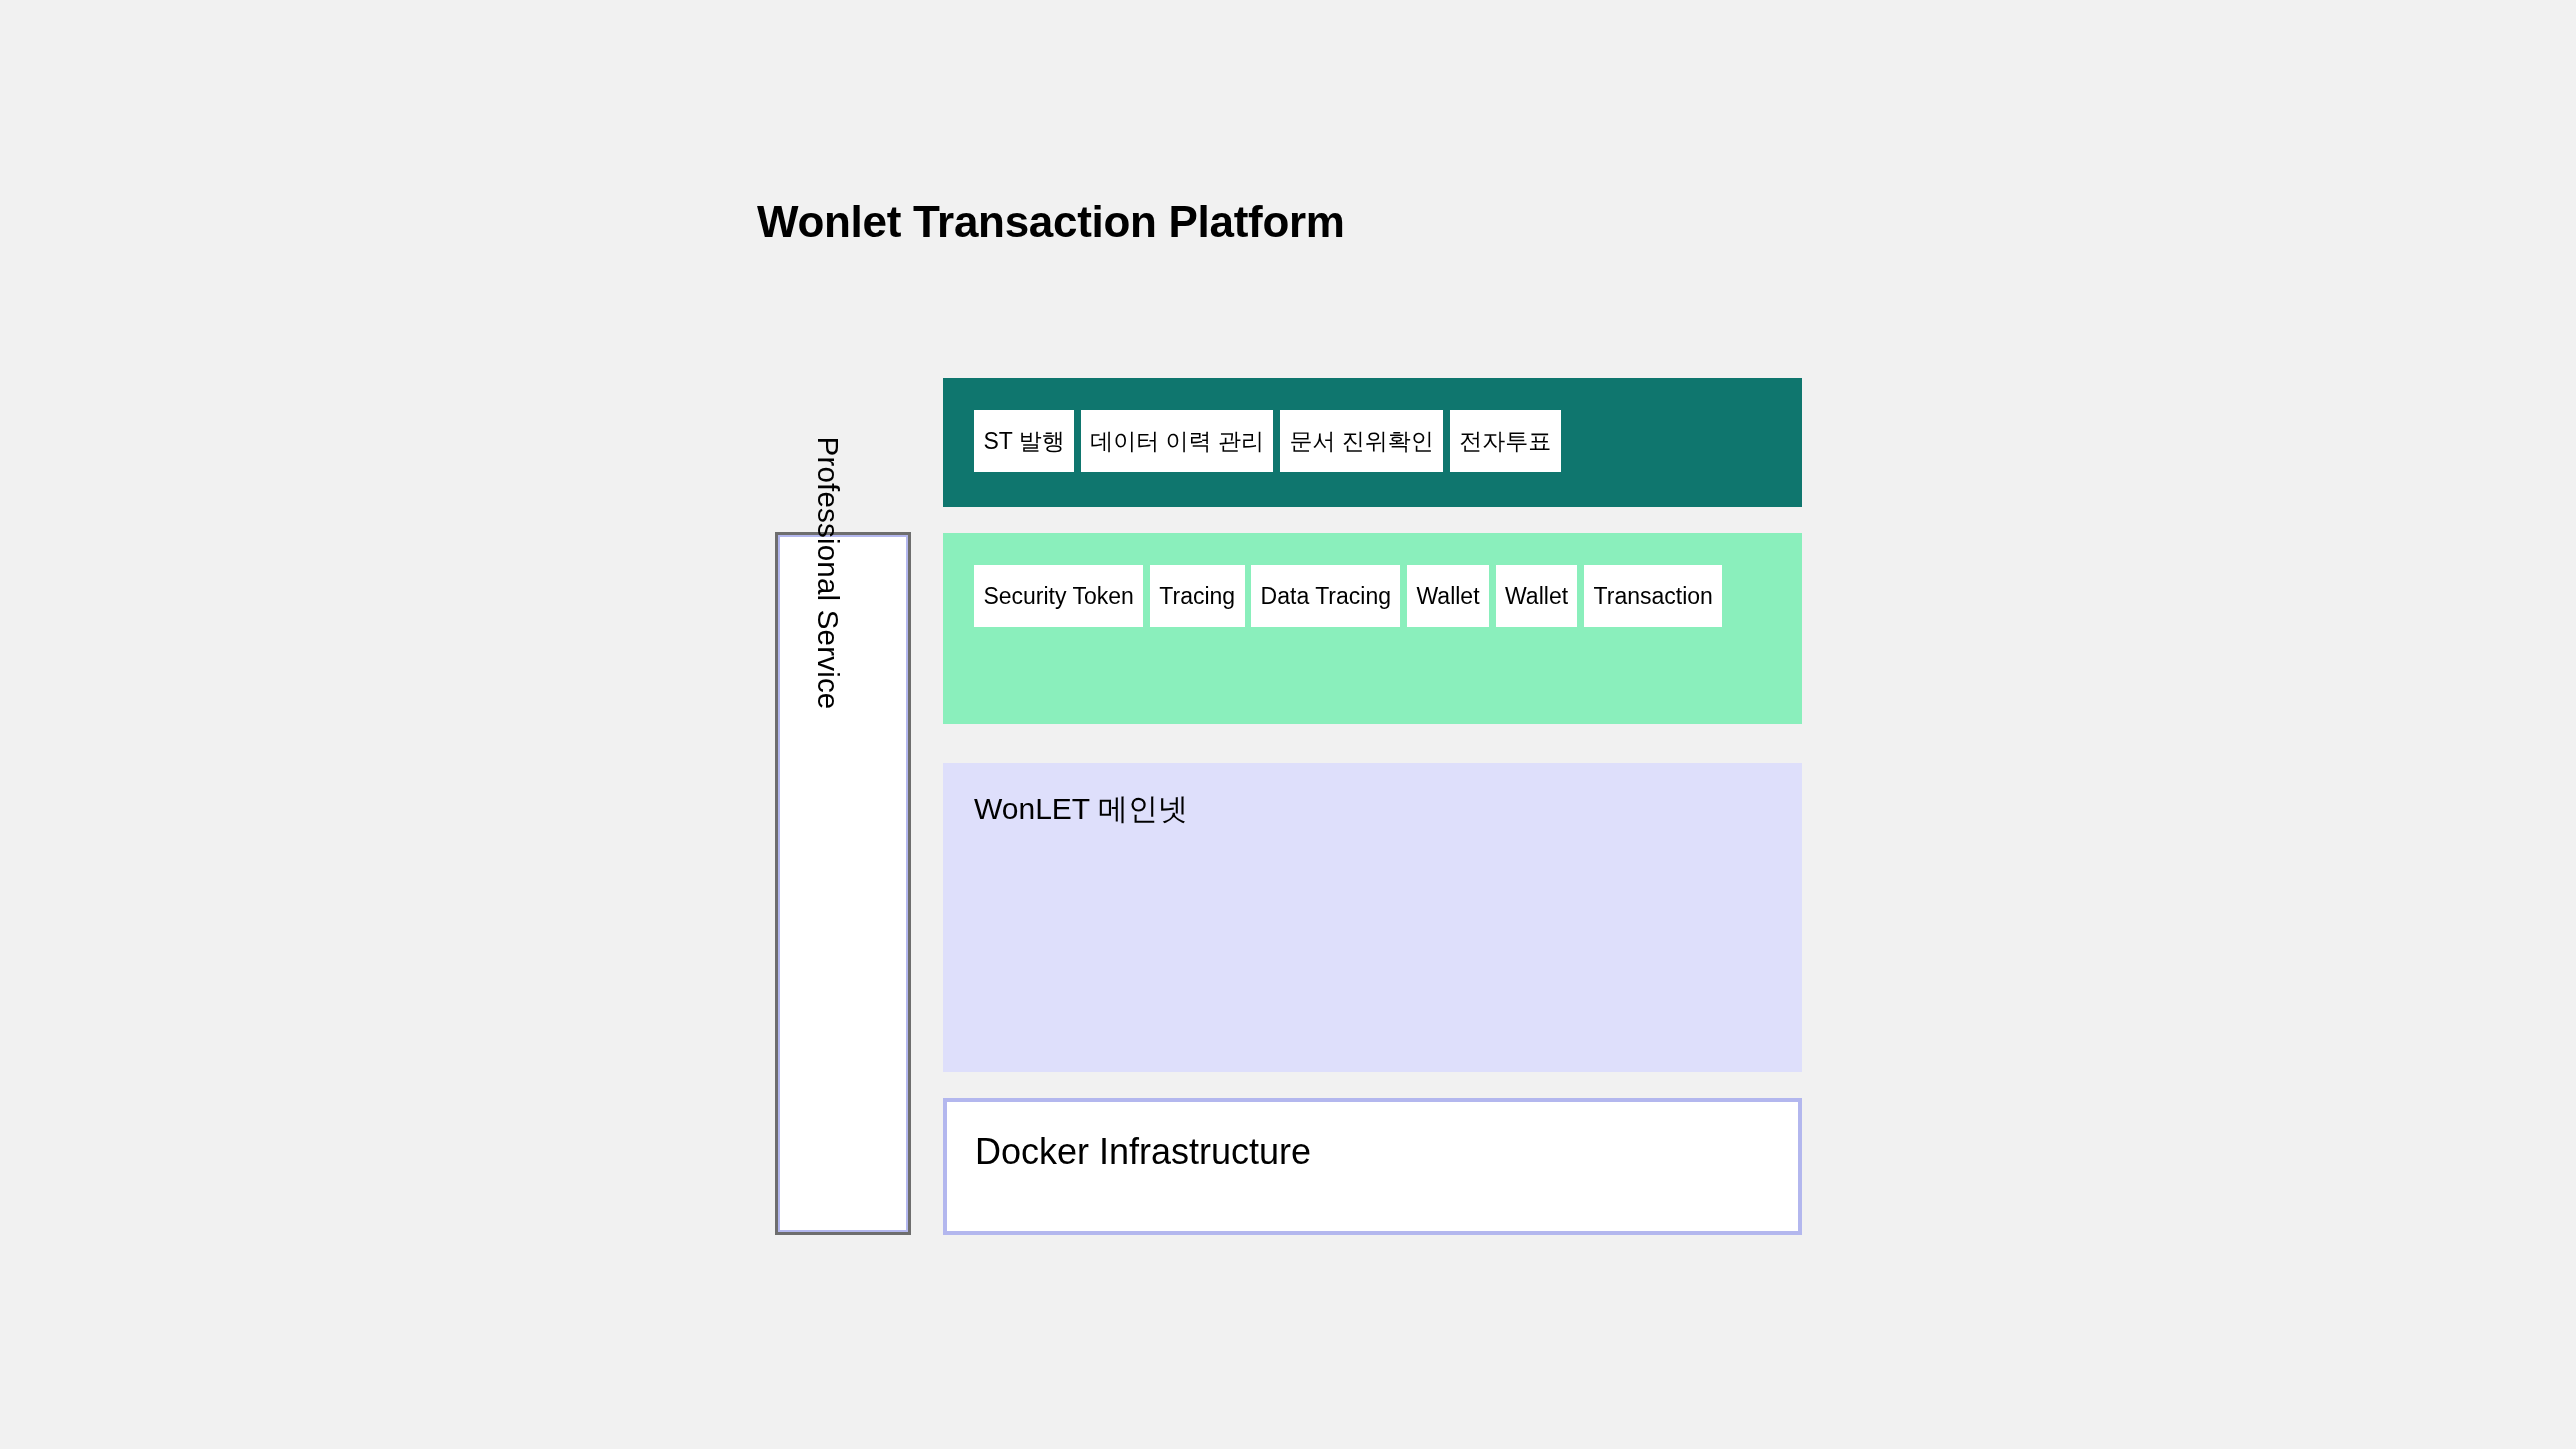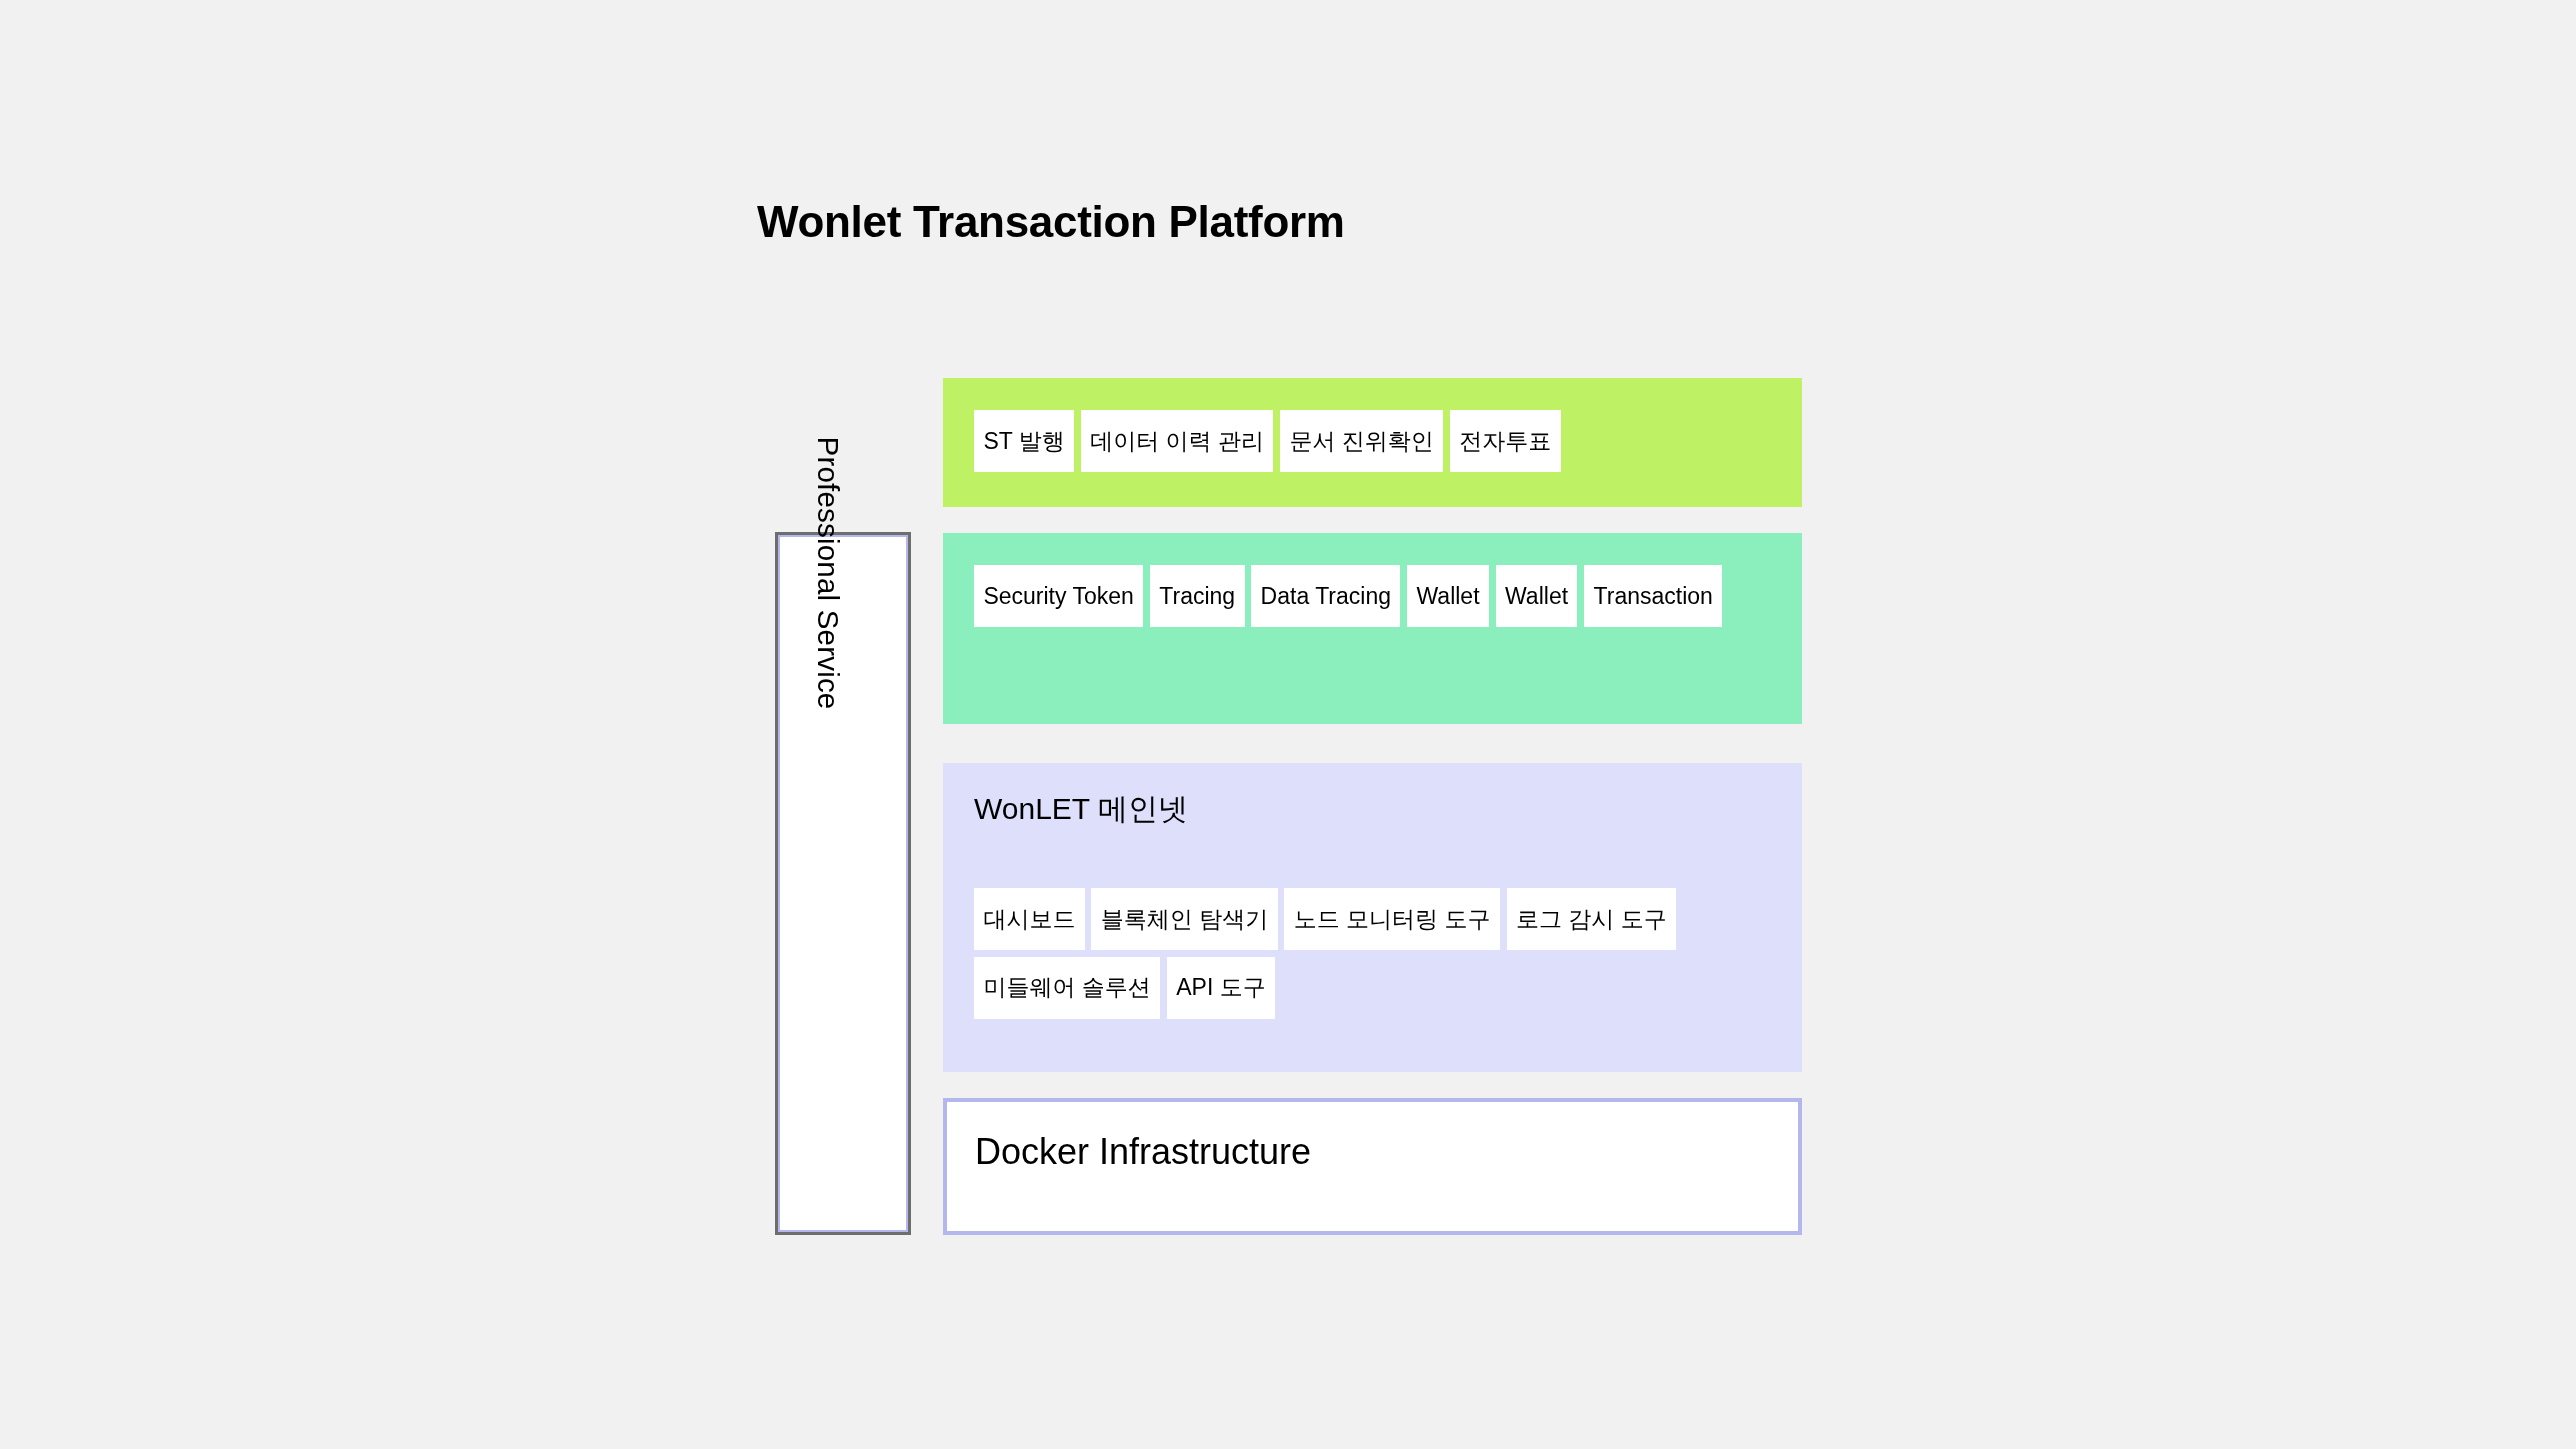--- a/index.html
+++ b/index.html
@@ -60,21 +60,21 @@
   
   .band {
     position: absolute;
     left: 943px;
     width: 859px;
     box-sizing: border-box;
   }
   #band-applications {
     top: 378px;
     height: 129px;
-    background: #bef264;
+    background: #0f766e;
   }
   #band-services {
     top: 533px;
     height: 191px;
     background: #8aefbc;
   }
   #band-mainnet {
     top: 763px;
     height: 309px;
     background: #dedffb;
@@ -155,26 +155,18 @@
     <div class="chip">Tracing</div>
     <div class="chip">Data Tracing</div>
     <div class="chip">Wallet</div>
     <div class="chip">Wallet</div>
     <div class="chip">Transaction</div>
   </div>
 </div>
 
 <div class="band" id="band-mainnet">
   <div class="band-heading">WonLET 메인넷</div>
-  <div class="chip-rows">
-    <div class="chip">대시보드</div>
-    <div class="chip">블록체인 탐색기</div>
-    <div class="chip">노드 모니터링 도구</div>
-    <div class="chip">로그 감시 도구</div>
-    <div class="chip">미들웨어 솔루션</div>
-    <div class="chip">API 도구</div>
-  </div>
 </div>
 
 <div class="band" id="band-infrastructure">
   <div id="infrastructure-heading">Docker Infrastructure</div>
 </div>
 
 
 </body></html>

